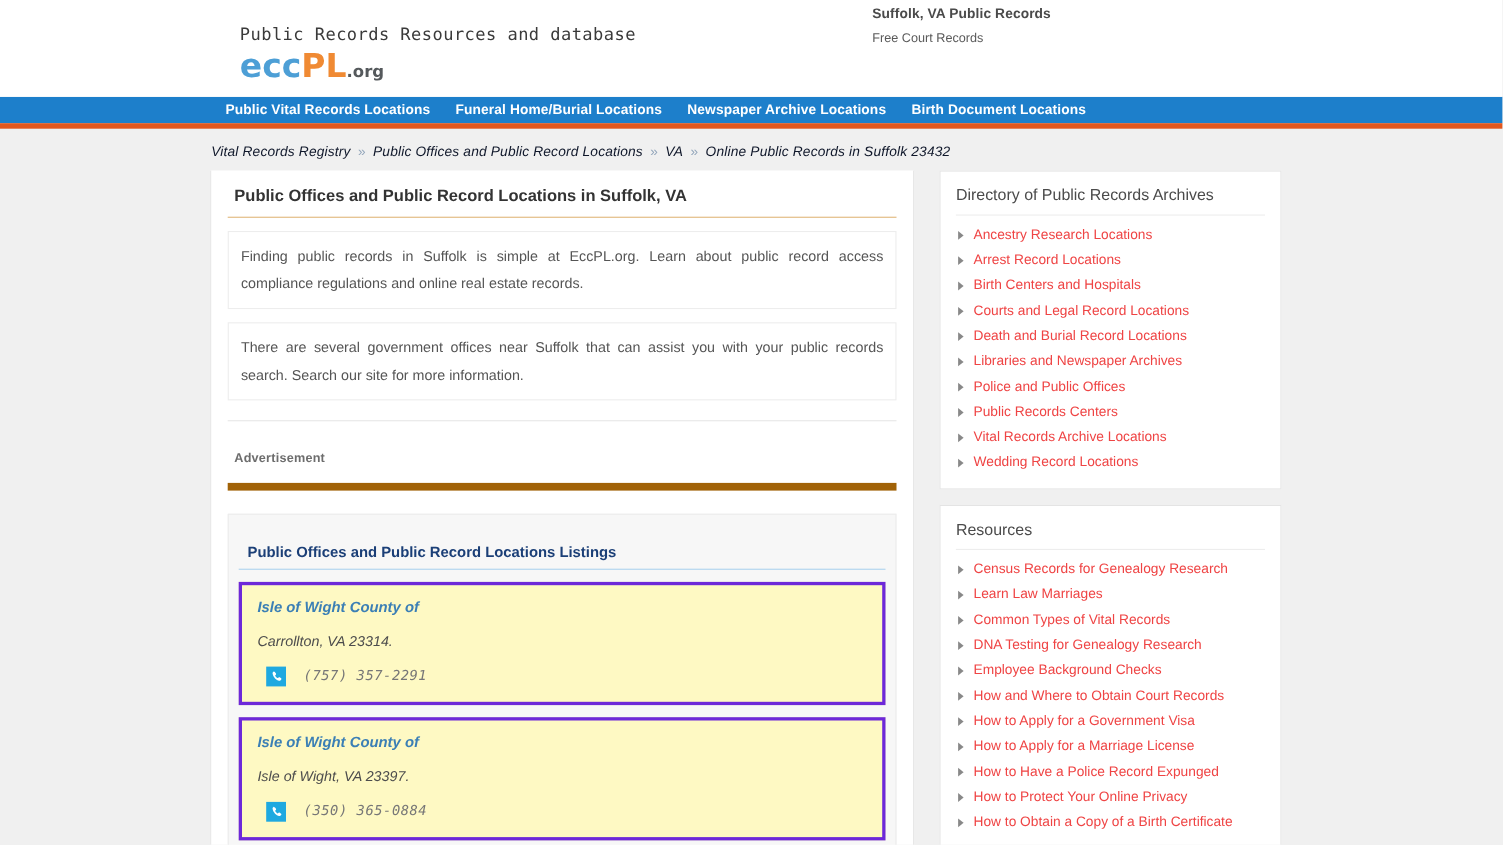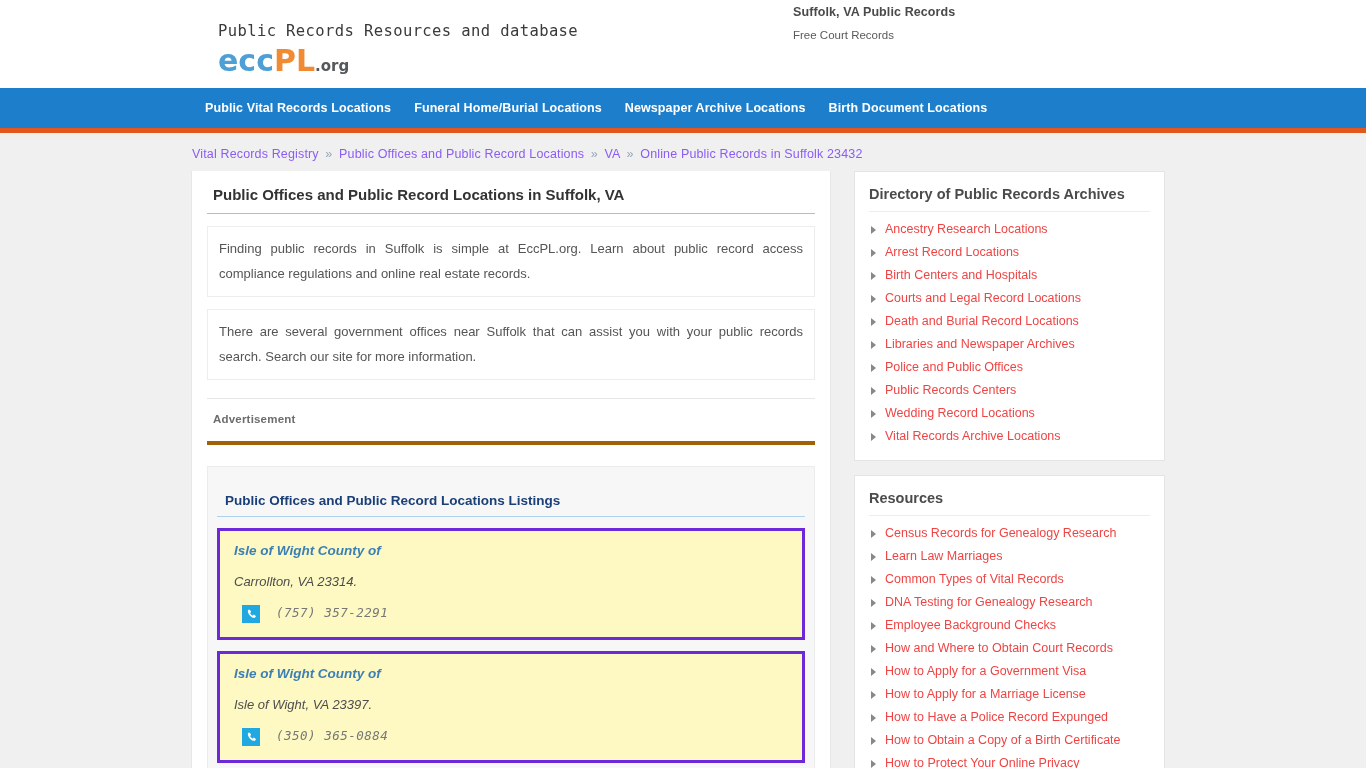--- a/index.html
+++ b/index.html
@@ -60,21 +60,21 @@
   }
   .header-right .hr-sub {
     margin-top: 10px;
     font-size: 11.5px;
     color: #5a5a5a;
     white-space: nowrap;
   }
 
   
   .navbar {
-    height: 40px;
+    height: 24px;
     background: #1d7fcb;
     display: flex;
     align-items: center;
     padding-left: 205px;
   }
   .nav-item {
     color: #ffffff;
     font-size: 12.5px;
     font-weight: bold;
     letter-spacing: 0.1px;
@@ -88,21 +88,21 @@
   }
 
   
   .breadcrumb {
     padding: 14px 0 0 192px;
     font-size: 12.5px;
     color: #6f86a0;
     white-space: nowrap;
     letter-spacing: 0.15px;
   }
-  .breadcrumb .crumb { color: #8b5cf6; cursor: pointer; }
+  .breadcrumb .crumb { color: #0f172a; cursor: pointer; font-style: italic; }
   .breadcrumb .sep { color: #93a6bb; margin: 0 3px; }
 
   
   .page {
     position: relative;
     margin-top: 10px;
     padding-left: 191px;
     display: flex;
     align-items: flex-start;
   }
@@ -134,22 +134,22 @@
     padding: 9px 11px 10px 11px;
     font-size: 13px;
     line-height: 25px;
     color: #555555;
     text-align: justify;
   }
 
   .ad-wrap {
     margin-top: 18px;
     border-top: 1px solid #e6e6e6;
-    border-bottom: 4px solid #a16207;
-    padding: 10px 0 14px 6px;
+    border-bottom: 7px solid #a16207;
+    padding: 24px 0 14px 6px;
   }
   .ad-label {
     font-size: 11.5px;
     font-weight: bold;
     color: #6d6d6d;
     letter-spacing: 0.2px;
   }
 
   .listings-panel {
     margin-top: 21px;
@@ -208,21 +208,21 @@
 
   
   .side-box {
     background: #ffffff;
     border: 1px solid #e4e4e4;
     margin-bottom: 14px;
     padding: 10px 14px 12px 14px;
   }
   .side-title {
     font-size: 14.5px;
-    font-weight: bold;
+    font-weight: normal;
     color: #4b4b4b;
     padding: 4px 0 9px 0;
     border-bottom: 1px solid #ededed;
   }
   .side-list { margin: 6px 0 0 0; padding: 0; list-style: none; }
   .side-list li {
     display: flex;
     align-items: center;
     padding: 2px 0 2px 2px;
   }
@@ -356,25 +356,25 @@
         <li>
             <span class="side-arrow"></span>
             <span class="side-link">Police and Public Offices</span>
           </li>
         <li>
             <span class="side-arrow"></span>
             <span class="side-link">Public Records Centers</span>
           </li>
         <li>
             <span class="side-arrow"></span>
+            <span class="side-link">Vital Records Archive Locations</span>
+          </li>
+        <li>
+            <span class="side-arrow"></span>
             <span class="side-link">Wedding Record Locations</span>
-          </li>
-        <li>
-            <span class="side-arrow"></span>
-            <span class="side-link">Vital Records Archive Locations</span>
           </li>
       </ul>
     </section>
 
     <section class="side-box">
       <div class="side-title">Resources</div>
       <ul class="side-list">
         <li>
             <span class="side-arrow"></span>
             <span class="side-link">Census Records for Genealogy Research</span>
@@ -406,23 +406,23 @@
         <li>
             <span class="side-arrow"></span>
             <span class="side-link">How to Apply for a Marriage License</span>
           </li>
         <li>
             <span class="side-arrow"></span>
             <span class="side-link">How to Have a Police Record Expunged</span>
           </li>
         <li>
             <span class="side-arrow"></span>
+            <span class="side-link">How to Protect Your Online Privacy</span>
+          </li>
+        <li>
+            <span class="side-arrow"></span>
             <span class="side-link">How to Obtain a Copy of a Birth Certificate</span>
-          </li>
-        <li>
-            <span class="side-arrow"></span>
-            <span class="side-link">How to Protect Your Online Privacy</span>
           </li>
       </ul>
     </section>
 
   </aside>
 </div>
 
 </body></html>

